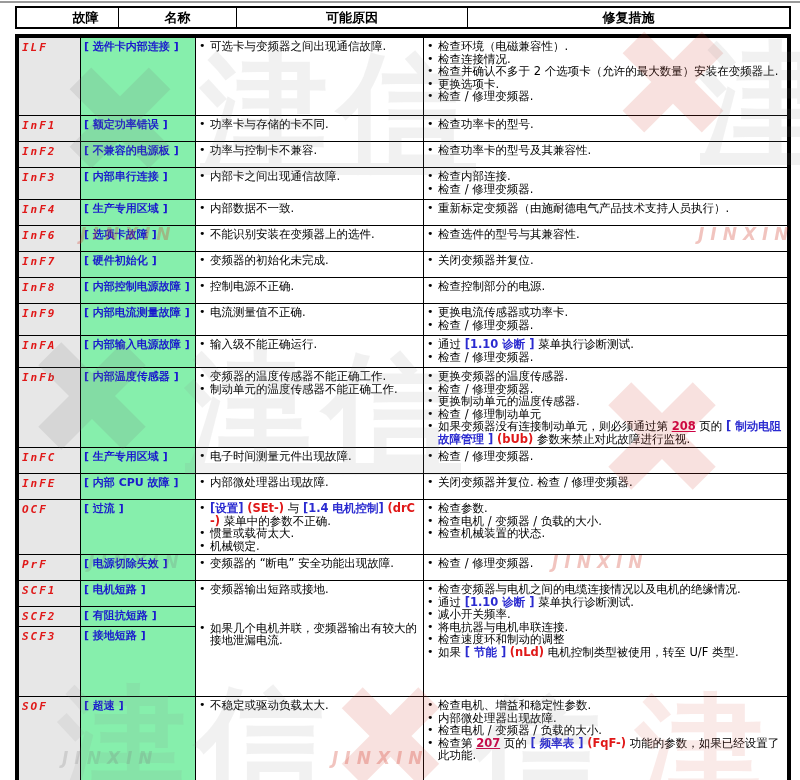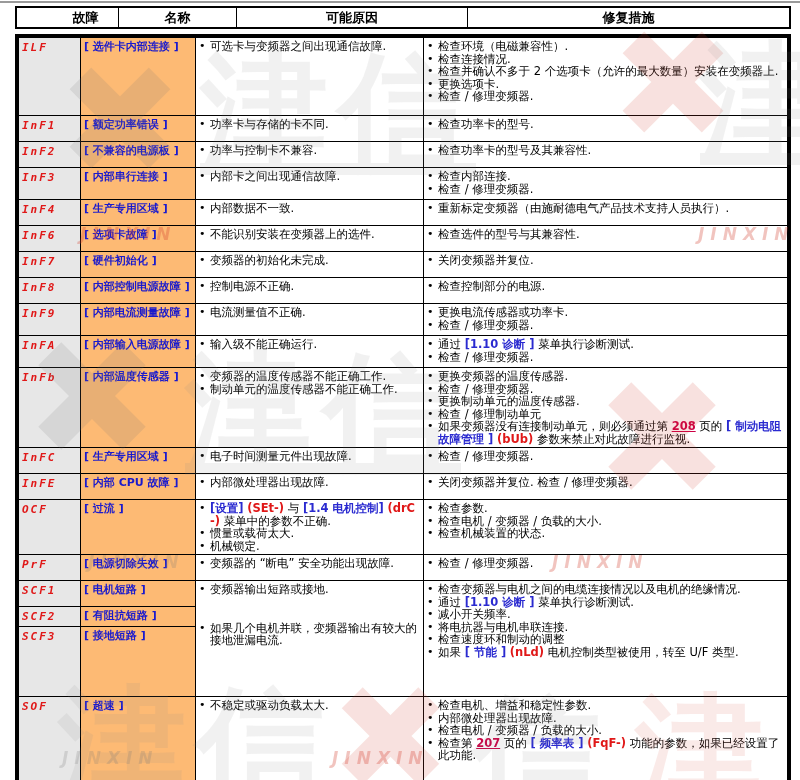--- a/index.html
+++ b/index.html
@@ -17,21 +17,21 @@
 
   
   .body-wrap{margin-top:5px;border:3px solid #000;background:#fff;}
   table{border-collapse:collapse;width:100%;table-layout:fixed;}
   td{border:1px solid #000;vertical-align:top;padding:2px 3px;font-size:11.5px;line-height:12.5px;word-break:break-all;}
   td.code{background:#e7e7e7;text-align:left;padding-top:3px;}
   td.code .code-txt{
     color:#e01818;font-family:"DejaVu Sans Mono","Liberation Mono",monospace;
     font-style:italic;font-weight:bold;font-size:11px;letter-spacing:2px;
   }
-  td.name{background:#fdba74;}
+  td.name{background:#86efac;}
   td.name .name-txt{color:#1a1acd;font-weight:bold;font-size:11px;white-space:nowrap;}
   td.cause,td.repair{background:transparent;}
   .bullet{display:flex;align-items:flex-start;}
   .bullet .dot{flex:0 0 11px;width:11px;text-align:left;font-size:11px;}
   .bullet .btxt{flex:1;}
   .bullet.gap{margin-top:26px;}
   .s-blue{color:#2a2ad0;font-weight:bold;}
   .s-red{color:#e01818;font-weight:bold;}
   .s-link{color:#cc0044;font-weight:bold;text-decoration:underline;cursor:pointer;}
 

